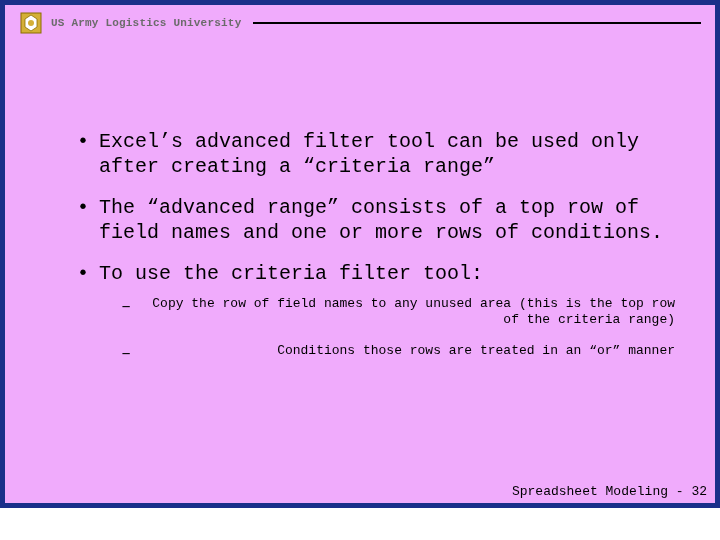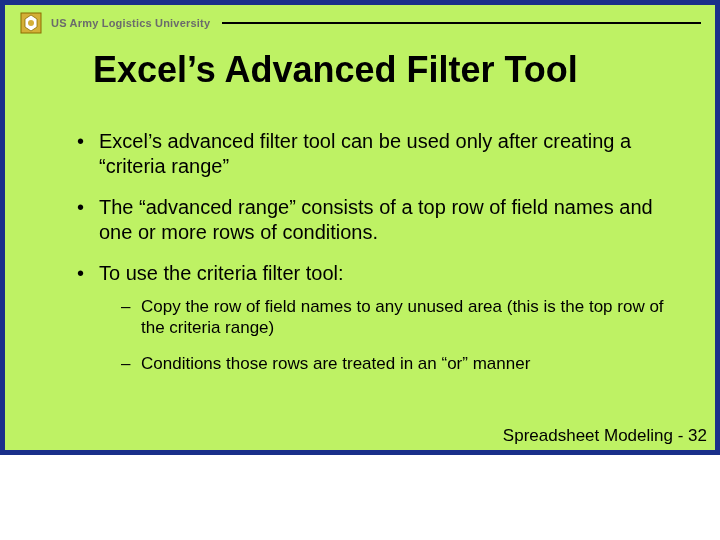--- a/index.html
+++ b/index.html
@@ -1,22 +1,23 @@
 <!DOCTYPE html>
 <html><head>
 <meta charset="utf-8">
 <style>
   * { margin: 0; padding: 0; box-sizing: border-box; }
   html, body { width: 720px; height: 540px; font-family: Arial, Helvetica, sans-serif; background: #fff; }
   .slide {
     width: 720px;
-    height: 455px;
+    height: 508px;
     border: 5px solid #1a2f8a;
     position: relative;
-    background: #bef264;
+    background: #f0abfc;
+    font-family: Liberation Mono, monospace;
   }
   .header {
     position: absolute;
     top: 6px;
     left: 14px;
     right: 14px;
     display: flex;
     align-items: center;
     gap: 8px;
   }
@@ -70,56 +71,56 @@
     font-size: 20px;
   }
   ul.subbullets {
     list-style: none;
     margin-top: 10px;
     margin-left: 18px;
   }
   ul.subbullets > li {
     position: relative;
     padding-left: 24px;
-    font-size: 17px;
+    font-size: 13px;
     line-height: 1.25;
     color: #000;
     margin-bottom: 14px;
+    text-align: right;
   }
   ul.subbullets > li::before {
     content: "–";
     position: absolute;
     left: 4px;
     top: 0;
     font-size: 17px;
   }
   .footer {
     position: absolute;
     bottom: 4px;
     right: 8px;
-    font-size: 17px;
+    font-size: 13px;
     color: #000;
   }
 </style>
 </head>
 <body>
 
 <div class="slide">
 
   <div class="header">
     <svg class="crest" viewBox="0 0 24 24">
       <rect x="2" y="2" width="20" height="20" fill="#d4af37" stroke="#8a6d00" stroke-width="1"></rect>
       <path d="M12 4 L18 8 L18 16 L12 20 L6 16 L6 8 Z" fill="#fff" stroke="#8a6d00" stroke-width="0.8"></path>
       <circle cx="12" cy="12" r="3" fill="#d4af37"></circle>
     </svg>
     <span class="header-text">US Army Logistics University</span>
     <div class="header-line"></div>
   </div>
 
-  <div class="title">Excel’s Advanced Filter Tool</div>
 
   <div class="content">
     <ul class="bullets">
       <li>
         <span>Excel’s advanced filter tool can be used only after creating a “criteria range”</span>
       </li>
       <li>
         <span>The “advanced range” consists of a top row of field names and one or more rows of conditions.</span>
       </li>
       <li>

